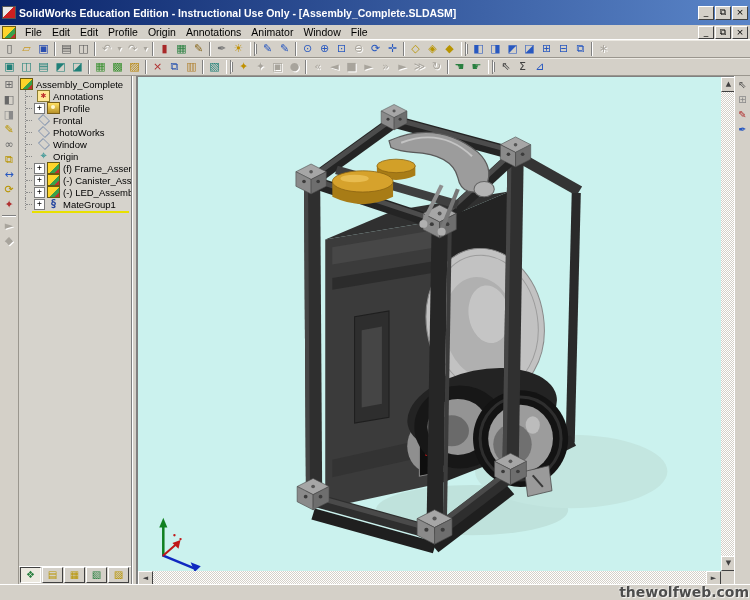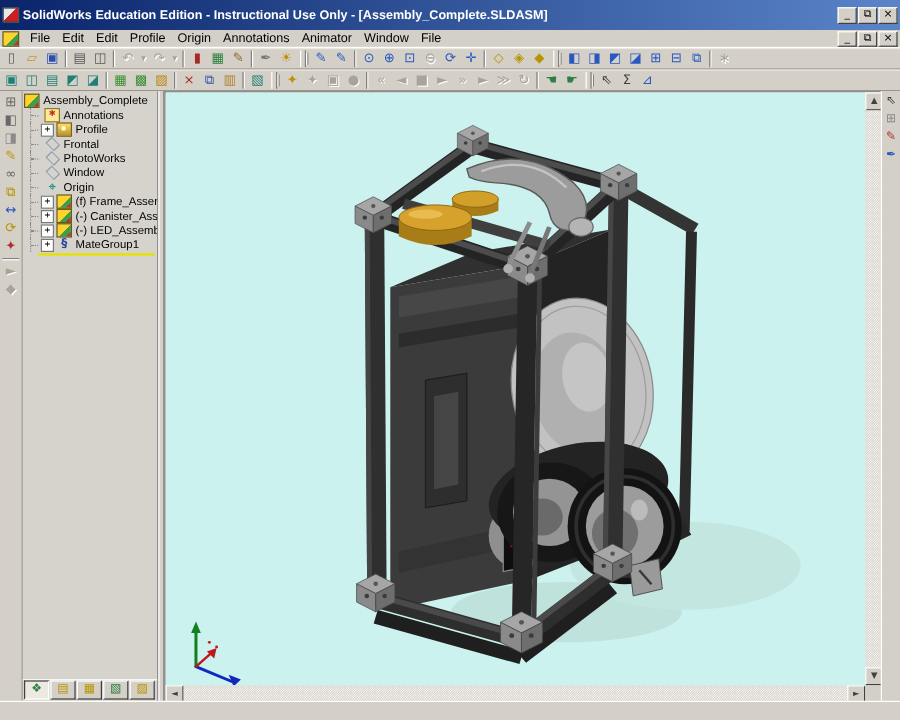--- a/index.html
+++ b/index.html
@@ -472,13 +472,14 @@
     <div class="vtb right-tb">
         <span class="tbi" style="color: rgb(64, 64, 64);">⇖</span>
         <span class="tbi" style="color: rgb(136, 136, 136);">⊞</span>
         <span class="tbi" style="color: rgb(176, 48, 48);">✎</span>
         <span class="tbi" style="color: rgb(40, 88, 192);">✒</span>
       </div>
   </div>
 
   <div class="statusbar"></div>
 
+  <div class="watermark">thewolfweb.com</div>
 </div>
 
 </body></html>

